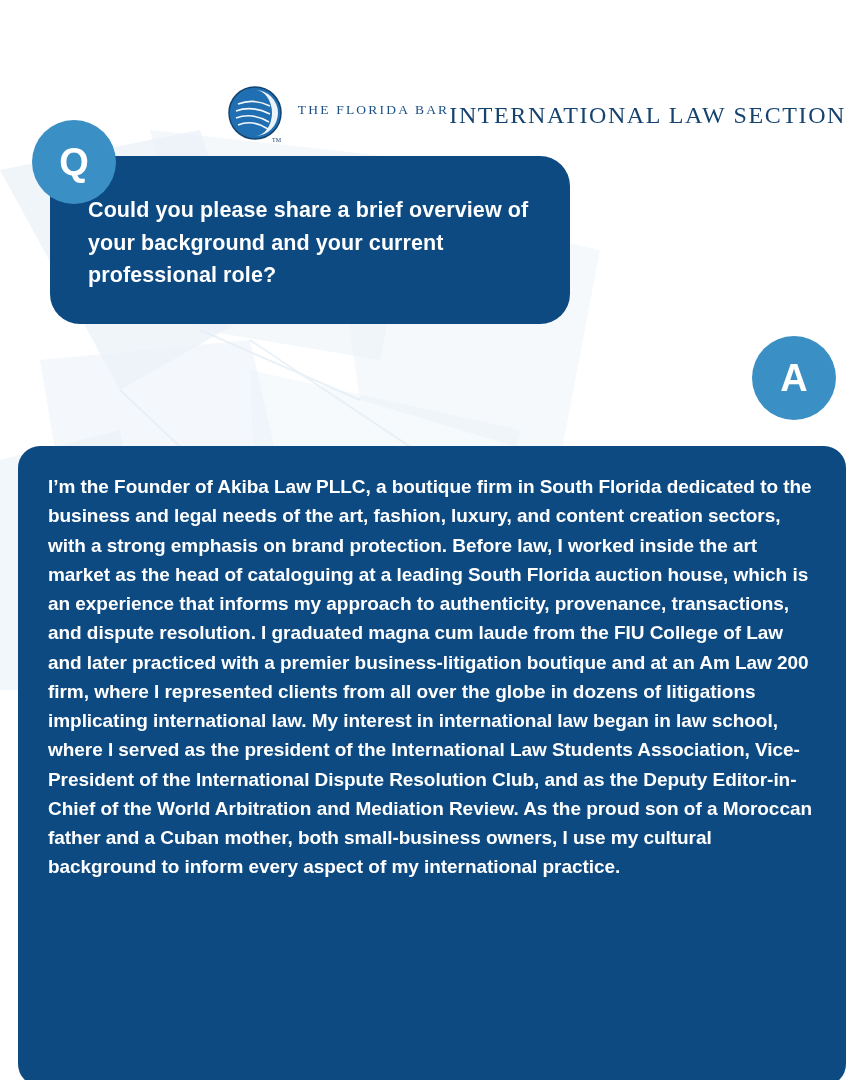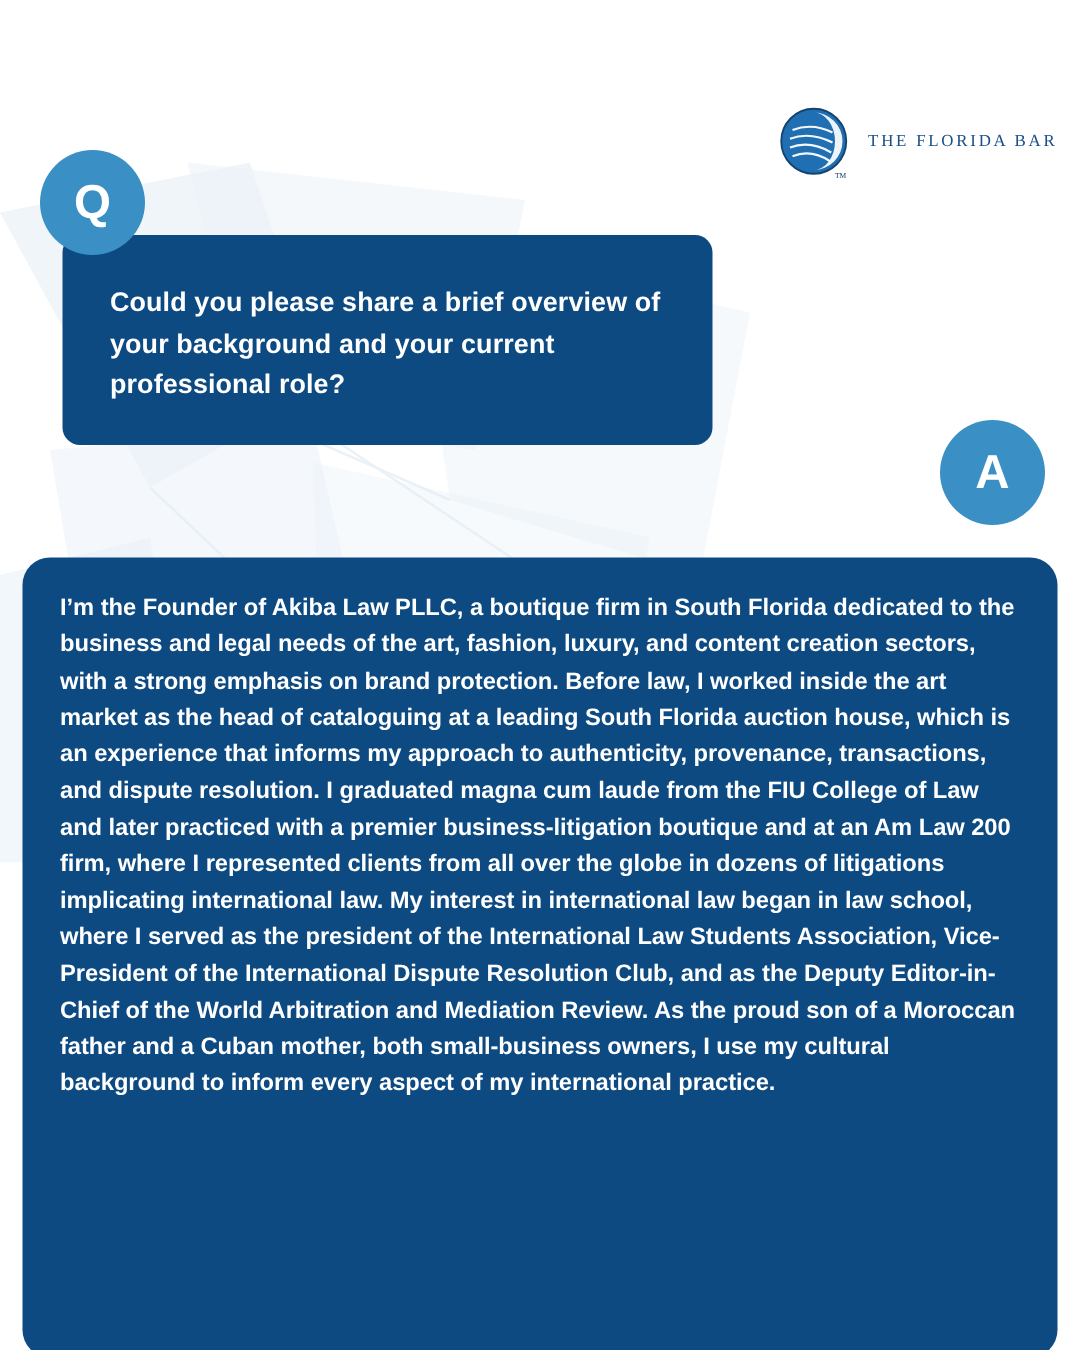--- a/index.html
+++ b/index.html
@@ -82,25 +82,25 @@
     justify-content: center;
     font-size: 38px;
     font-weight: bold;
     z-index: 3;
   }
 
   
   .q-bubble {
     position: absolute;
     left: 50px;
-    top: 188px;
+    top: 156px;
     width: 520px;
     min-height: 160px;
     background: #0d4a82;
-    border-radius: 14px;
+    border-radius: 30px;
     box-sizing: border-box;
     padding: 38px 40px 32px 38px;
     z-index: 2;
   }
   .q-text {
     color: #ffffff;
     font-size: 21.5px;
     font-weight: bold;
     line-height: 1.52;
     letter-spacing: 0.1px;
@@ -176,20 +176,21 @@
         <path d="M14 20 q16 -6 32 2"></path>
         <path d="M12 27 q16 -6 34 3"></path>
         <path d="M12 34 q16 -6 33 4"></path>
         <path d="M14 41 q15 -6 30 4"></path>
       </g>
       <circle cx="31" cy="29" r="26" fill="none" stroke="#14436f" stroke-width="1.5"></circle>
       <text x="48" y="58" font-size="6" fill="#14436f" font-family="'Liberation Serif', serif">TM</text>
     </svg>
     <div class="logo-text">
       <div class="line1">THE FLORIDA BAR</div>
+      <div class="line2">INTERNATIONAL LAW SECTION</div>
     </div>
   </div>
 
   <div class="q-badge">Q</div>
 
   <div class="q-bubble">
     <div class="q-text">Could you please share a brief overview of your background and your current professional role?</div>
   </div>
 
   <div class="a-badge">A</div>

